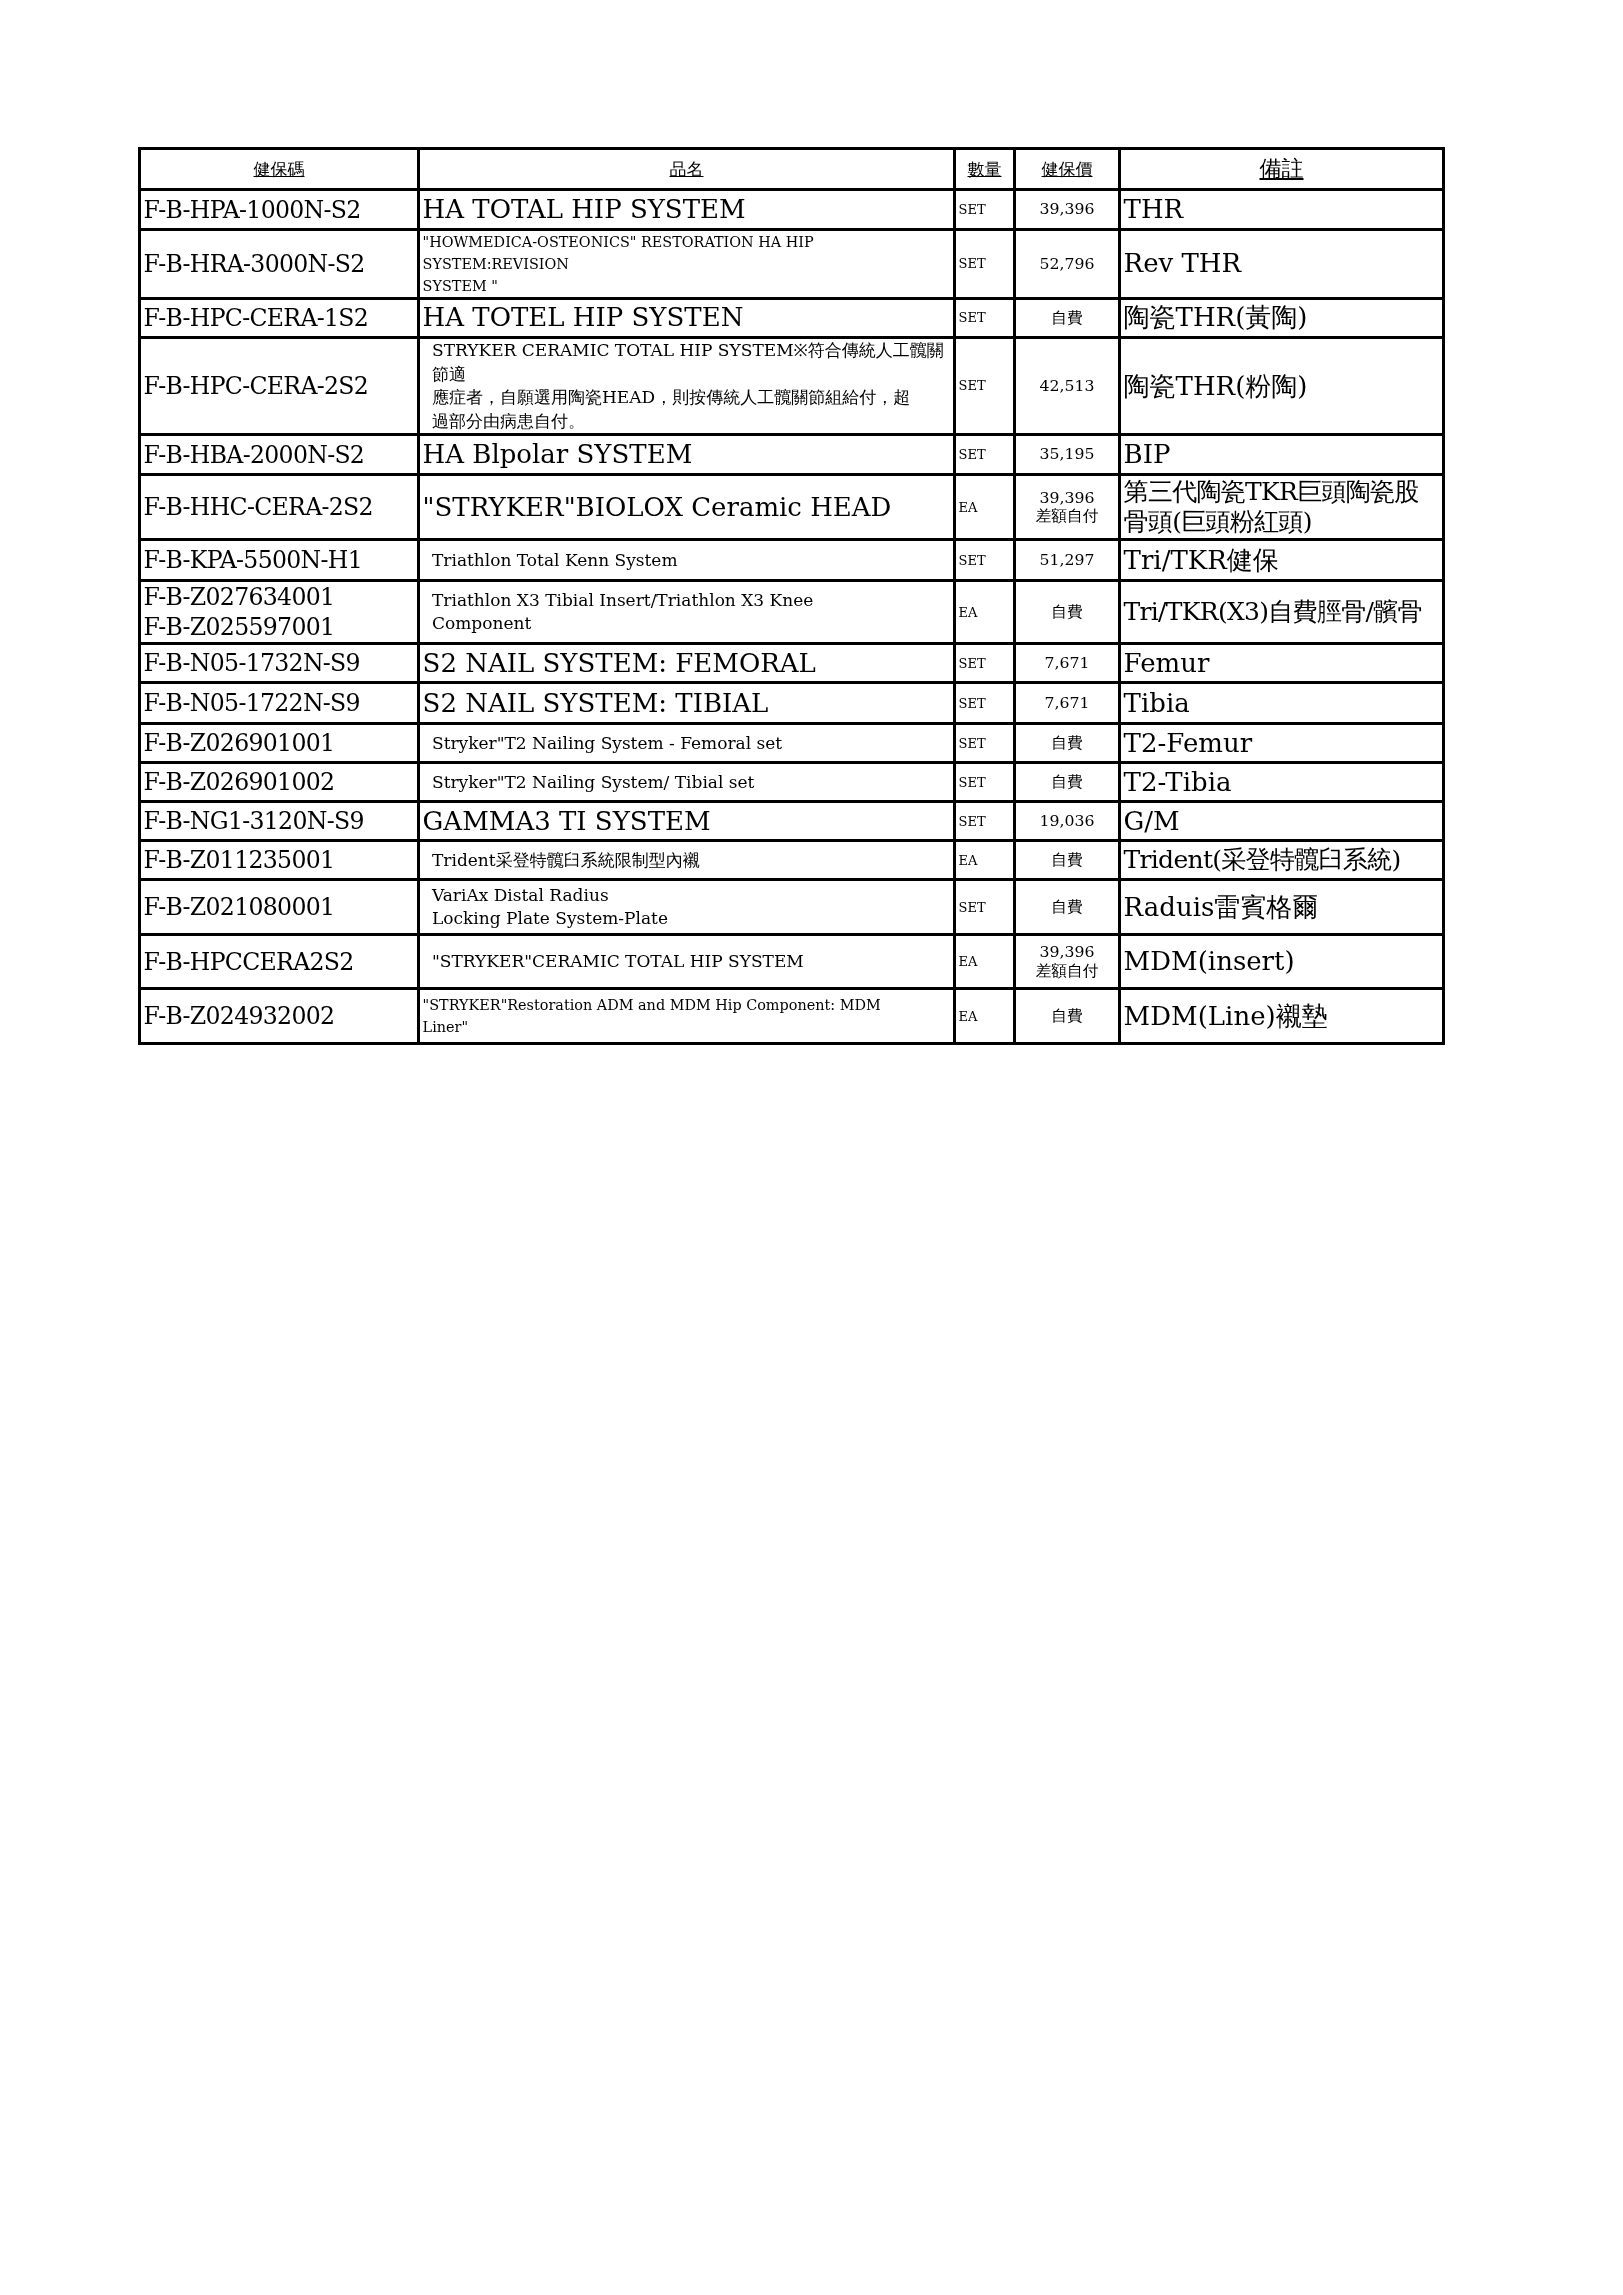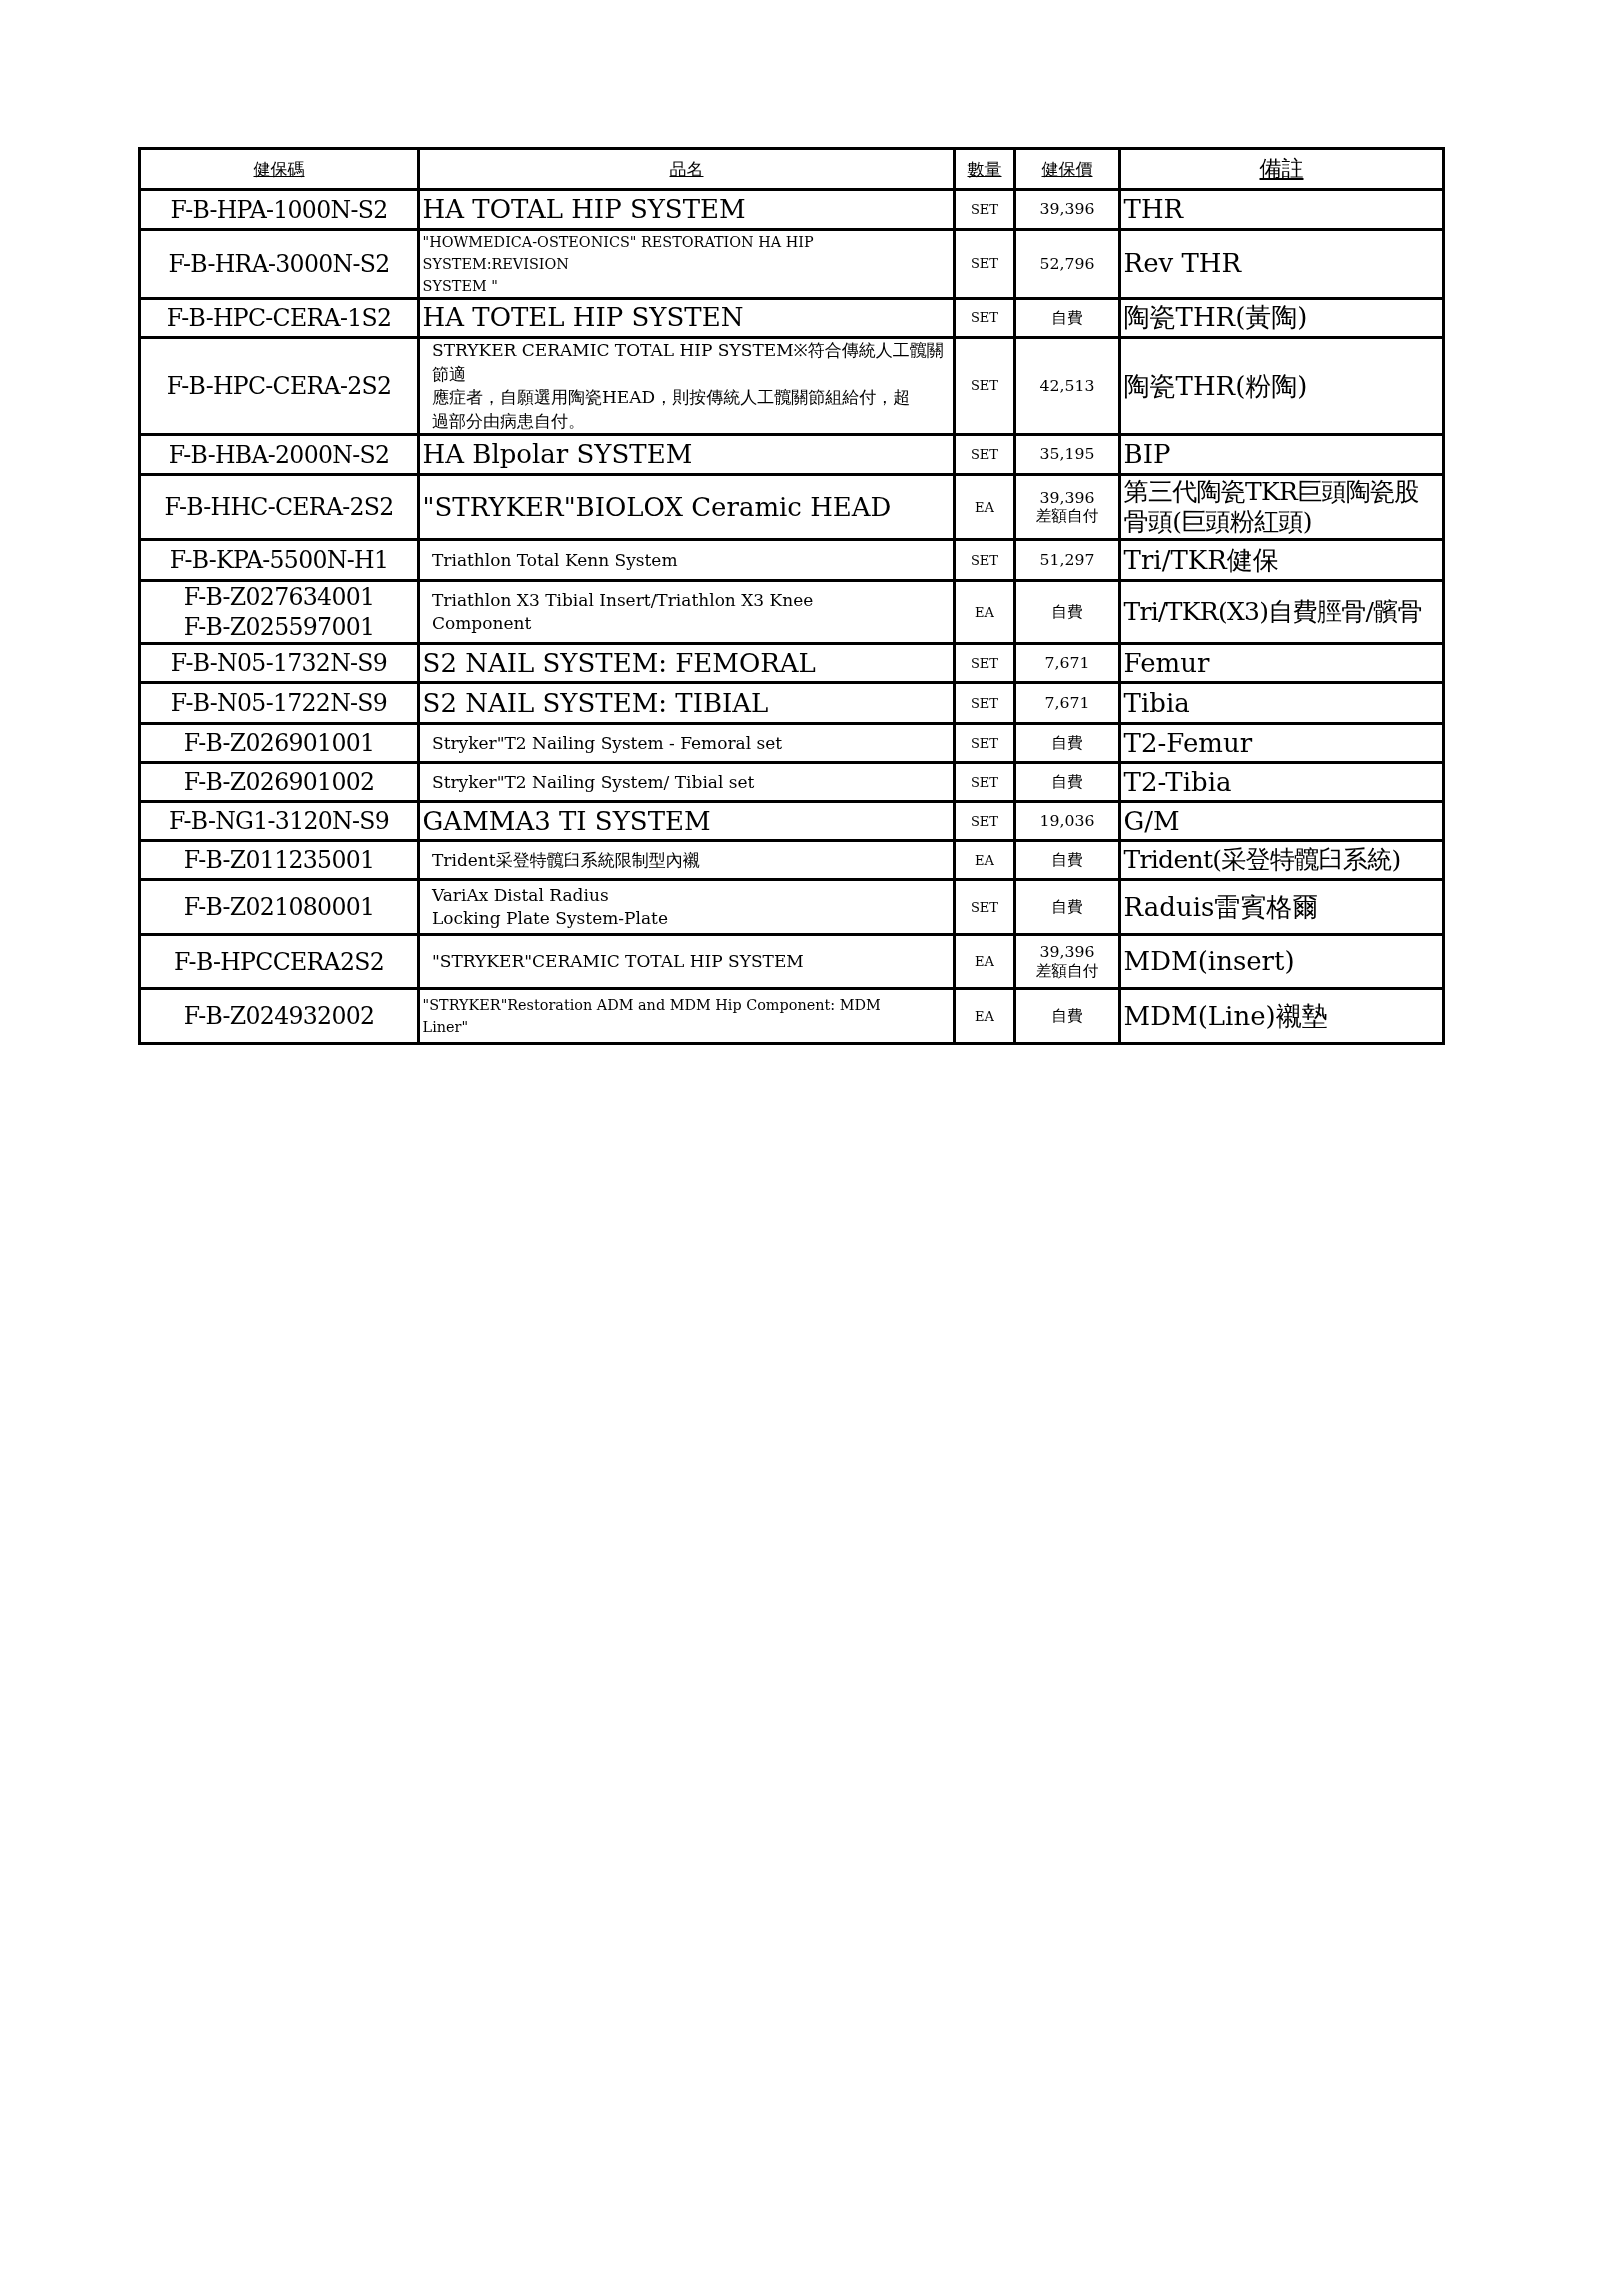--- a/index.html
+++ b/index.html
@@ -4,27 +4,27 @@
 <style>
   html, body { margin: 0; padding: 0; background: #ffffff; }
   body { width: 1623px; height: 2295px; position: relative; overflow: hidden;
          font-family: "DejaVu Serif", "Liberation Serif", serif; color: #000; }
   table.sheet { position: absolute; left: 138px; top: 147px; width: 1303px;
                 border-collapse: collapse; table-layout: fixed; }
   table.sheet td, table.sheet th { border: 3.3px solid #000; padding: 0 2.6px; vertical-align: middle;
                                    overflow: hidden; line-height: 1.2; }
   th { font-weight: normal; font-size: 17px; text-align: center; height: 34px; text-decoration: underline; }
   th.note-h { font-size: 22px; }
-  td.code { font-size: 23.6px; white-space: nowrap; letter-spacing: -0.7px; text-align: center; }
+  td.code { font-size: 23.6px; white-space: nowrap; letter-spacing: -0.7px; }
   td.code div { line-height: 30px; }
   td.name { font-size: 25px; }
   td.name.small { font-size: 14.4px; line-height: 22px; }
   td.name.mid { font-size: 17px; line-height: 23.6px; padding-left: 12px; }
   td.name.big { font-size: 26px; }
-  td.unit { text-align: center; font-size: 13px; }
+  td.unit { font-size: 13px; }
   td.price { text-align: center; font-size: 15.7px; line-height: 22px; }
   td.note { font-size: 26px; line-height: 31px; }
   td.note.small-note { font-size: 25px; letter-spacing: -0.7px; }
   .nl { display: block; }
 </style>
 </head>
 <body>
 
 <table class="sheet">
   <colgroup>

